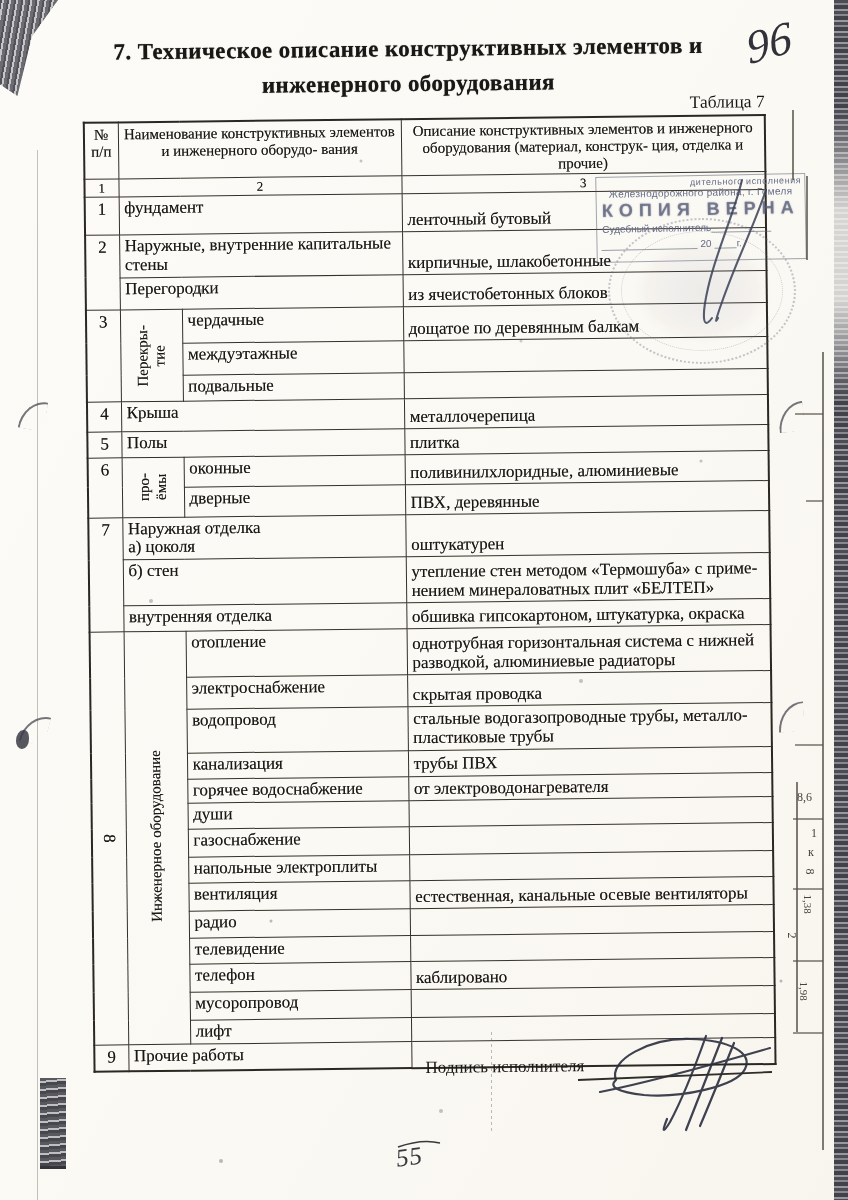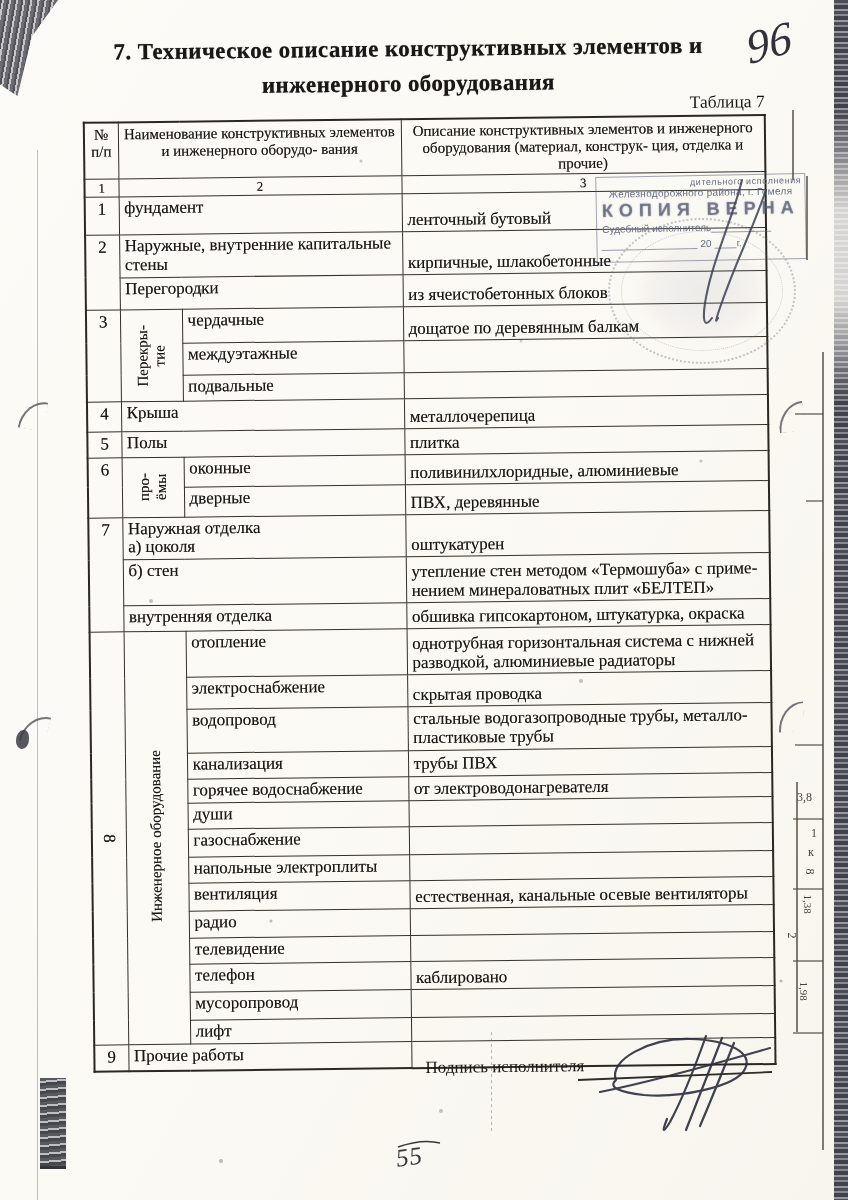--- a/index.html
+++ b/index.html
@@ -313,21 +313,21 @@
   <div class="bleedv" style="left:792px;top:110px;width:1.5px;height:70px"></div>
   <div class="bleedv" style="left:796px;top:782px;width:1.5px;height:250px"></div>
   <div class="bleedh" style="left:795px;top:413px;width:28px;height:1.5px"></div>
   <div class="bleedh" style="left:806px;top:500px;width:17px;height:1.5px"></div>
   <div class="bleedh" style="left:795px;top:744px;width:28px;height:1.5px"></div>
   <div class="bleedh" style="left:793px;top:818px;width:30px;height:1.5px"></div>
   <div class="bleedh" style="left:793px;top:888px;width:30px;height:1.5px"></div>
   <div class="bleedh" style="left:793px;top:960px;width:30px;height:1.5px"></div>
   <div class="bleedh" style="left:793px;top:1032px;width:30px;height:1.5px"></div>
 
-  <span class="frag" style="left:797px;top:790px">3,8</span>
+  <span class="frag" style="left:797px;top:790px">8,6</span>
   <span class="frag" style="left:811px;top:826px">1</span>
   <span class="frag" style="left:808px;top:845px">к</span>
   <span class="frag fragv" style="left:806px;top:864px">8</span>
   <span class="frag fragv" style="left:798px;top:898px;font-size:11px">1,38</span>
   <span class="frag fragv" style="left:788px;top:928px">2</span>
   <span class="frag fragv" style="left:794px;top:985px;font-size:11px">1,98</span>
 
   <div class="curve" style="left:20px;top:400px;transform:rotate(10deg)"></div>
   <div class="curve" style="left:22px;top:714px;transform:rotate(14deg)"></div>
   <div class="curve" style="left:778px;top:402px;transform:rotate(-6deg)"></div>

